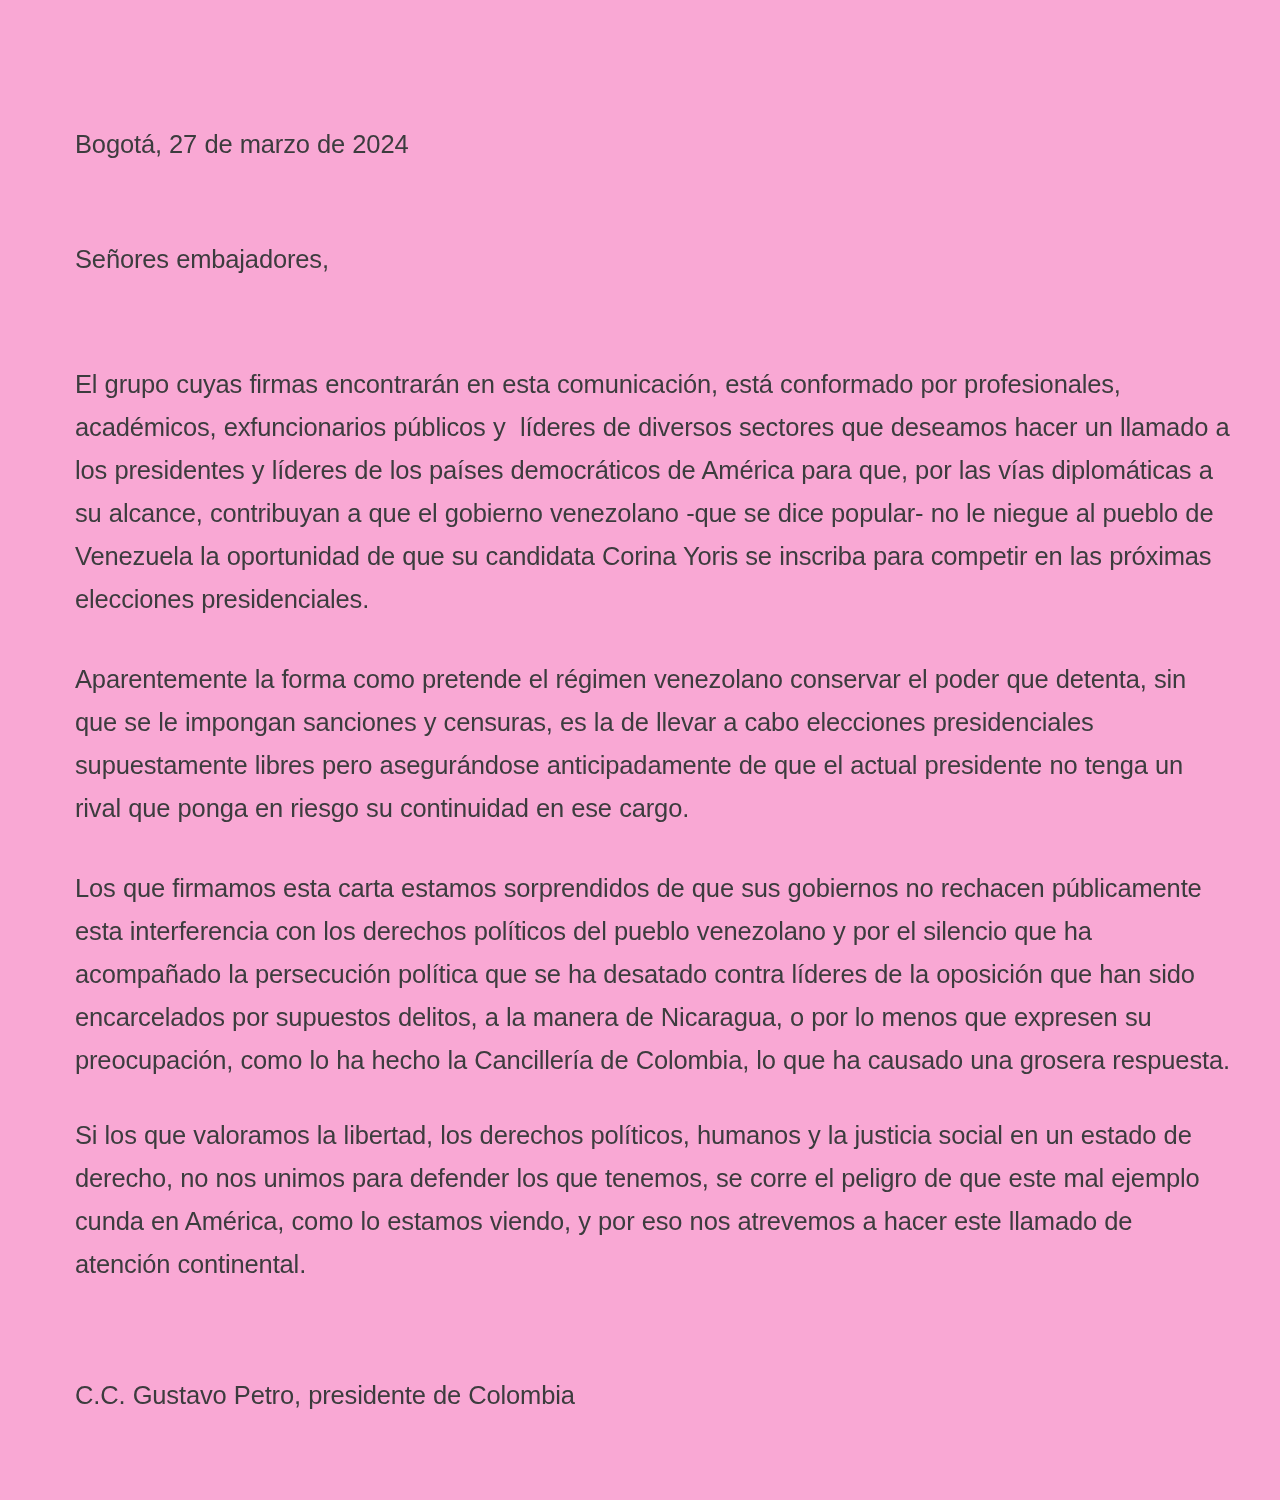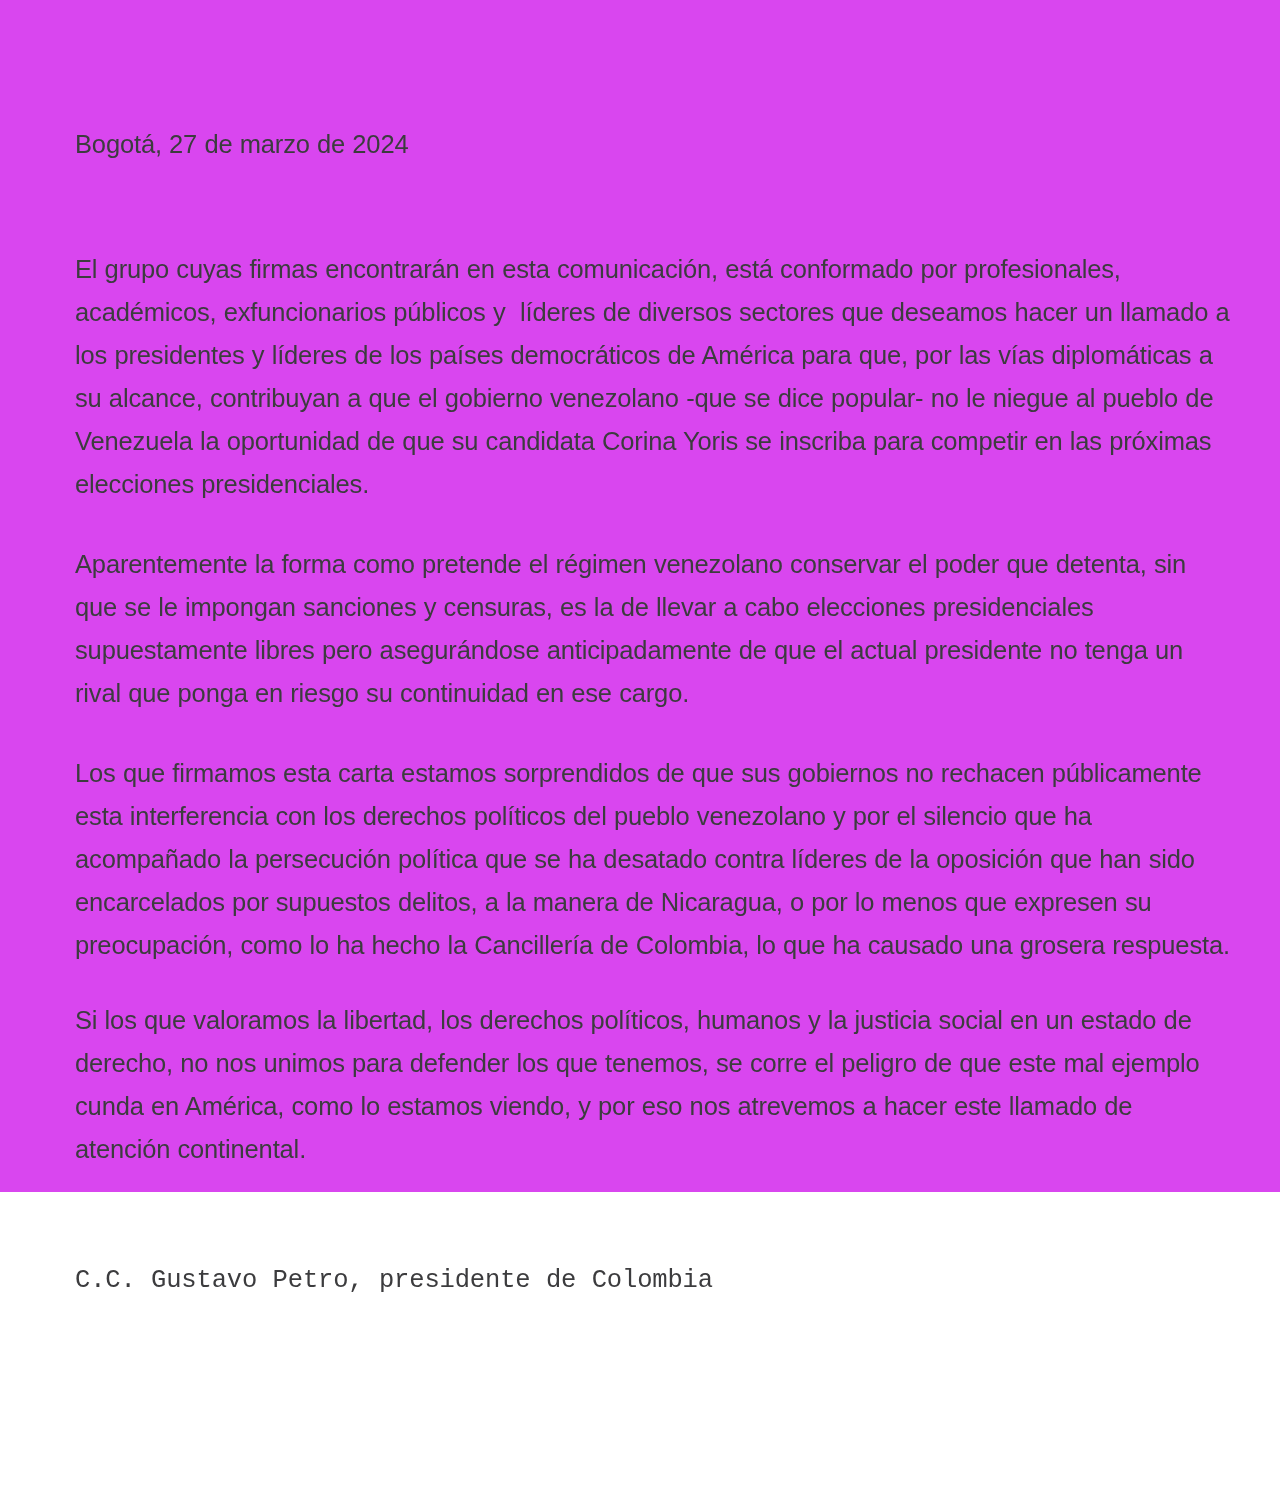--- a/index.html
+++ b/index.html
@@ -10,22 +10,22 @@
     width: 1280px;
     height: 1500px;
     background: #ffffff;
     font-family: "Liberation Sans", sans-serif;
     overflow: hidden;
   }
 
   .page {
     position: relative;
     width: 1280px;
-    height: 1192px;
-    background: #d946ef;
+    height: 1500px;
+    background: #f9a8d4;
     box-sizing: border-box;
   }
 
   .letter {
     position: absolute;
     left: 75px;
     top: 123px;
     width: 1158px;
   }
 
@@ -57,31 +57,31 @@
   .doc-para + .doc-para {
     margin-top: 37px;
   }
 
   .doc-para.gap-large {
     margin-top: 32px;
   }
 
   .closing-line {
     margin-top: 88px;
-    font-family: Liberation Mono, monospace;
   }
 </style>
 </head>
 <body>
 
 <div class="page">
   <div class="letter">
 
     <p class="doc-line date-line">Bogotá, 27 de marzo de 2024</p>
 
+    <p class="doc-line salutation-line">Señores embajadores,</p>
 
     <div class="body-block">
       <p class="doc-para">El grupo cuyas firmas encontrarán en esta comunicación, está conformado por profesionales, académicos, exfuncionarios públicos y  líderes de diversos sectores que deseamos hacer un llamado a los presidentes y líderes de los países democráticos de América para que, por las vías diplomáticas a su alcance, contribuyan a que el gobierno venezolano -que se dice popular- no le niegue al pueblo de Venezuela la oportunidad de que su candidata Corina Yoris se inscriba para competir en las próximas elecciones presidenciales.</p>
 
       <p class="doc-para">Aparentemente la forma como pretende el régimen venezolano conservar el poder que detenta, sin que se le impongan sanciones y censuras, es la de llevar a cabo elecciones presidenciales supuestamente libres pero asegurándose anticipadamente de que el actual presidente no tenga un rival que ponga en riesgo su continuidad en ese cargo.</p>
 
       <p class="doc-para">Los que firmamos esta carta estamos sorprendidos de que sus gobiernos no rechacen públicamente esta interferencia con los derechos políticos del pueblo venezolano y por el silencio que ha acompañado la persecución política que se ha desatado contra líderes de la oposición que han sido encarcelados por supuestos delitos, a la manera de Nicaragua, o por lo menos que expresen su preocupación, como lo ha hecho la Cancillería de Colombia, lo que ha causado una grosera respuesta.</p>
 
       <p class="doc-para gap-large">Si los que valoramos la libertad, los derechos políticos, humanos y la justicia social en un estado de derecho, no nos unimos para defender los que tenemos, se corre el peligro de que este mal ejemplo cunda en América, como lo estamos viendo, y por eso nos atrevemos a hacer este llamado de atención continental.</p>
     </div>

